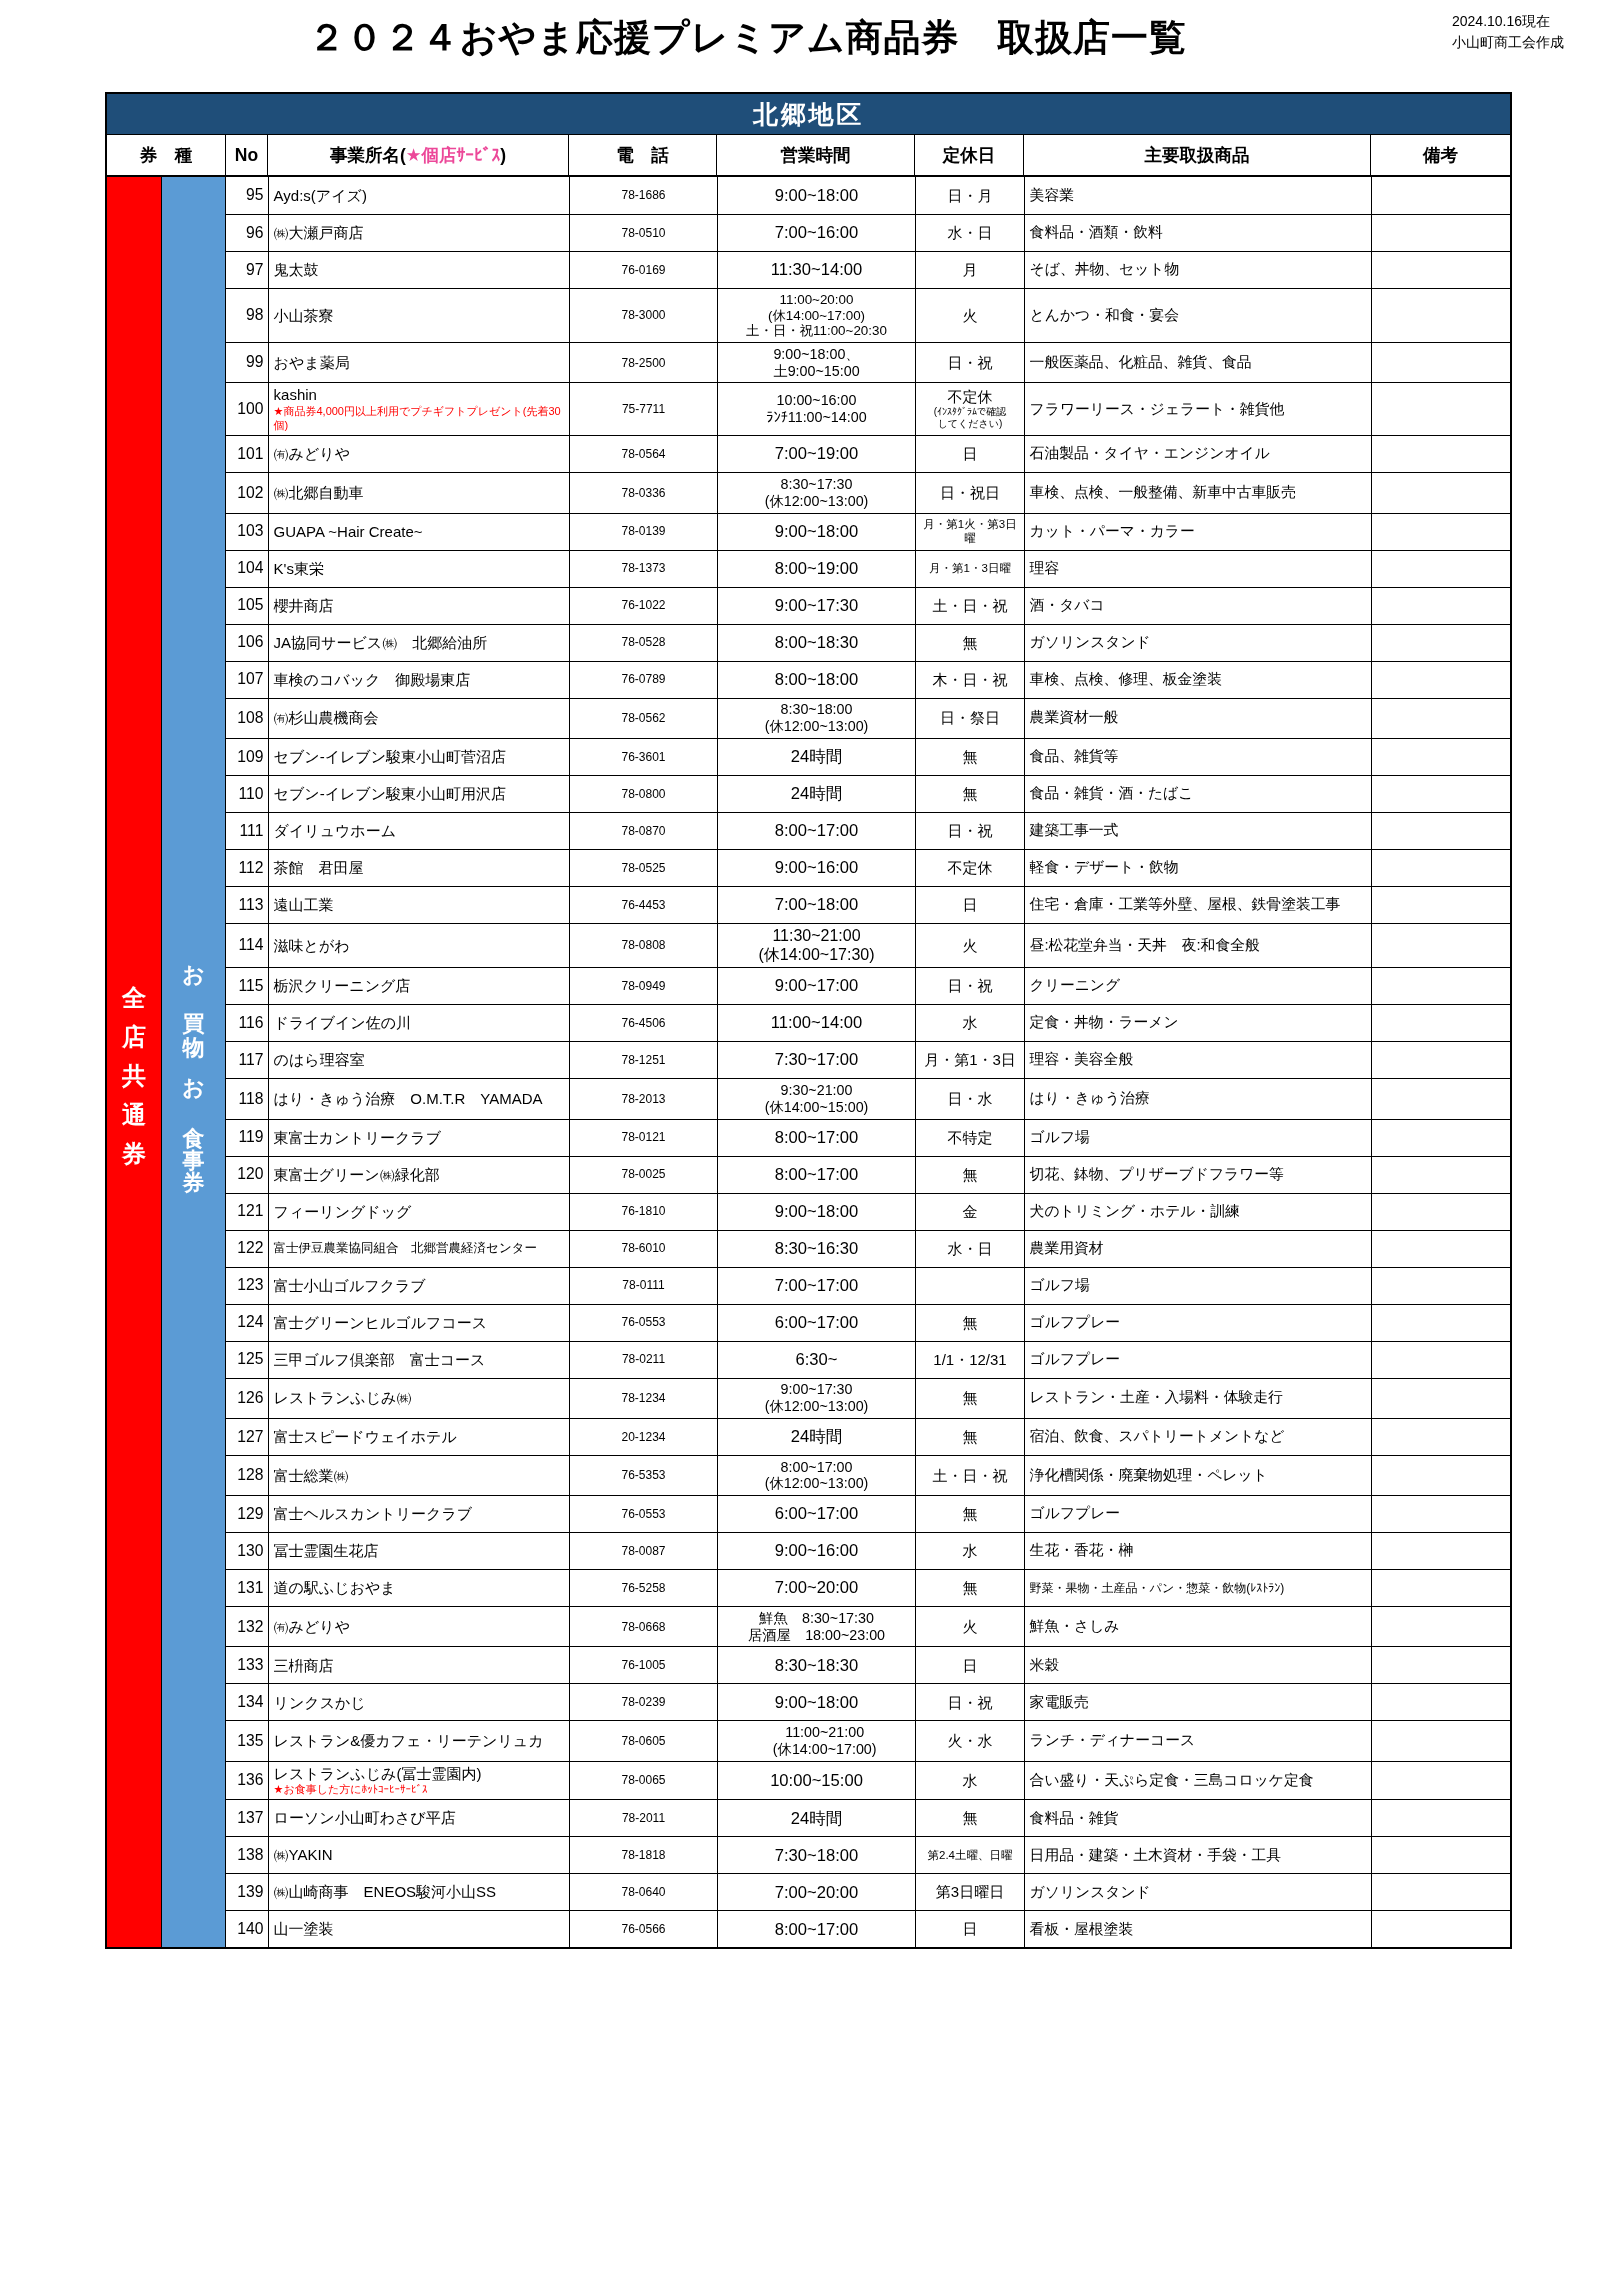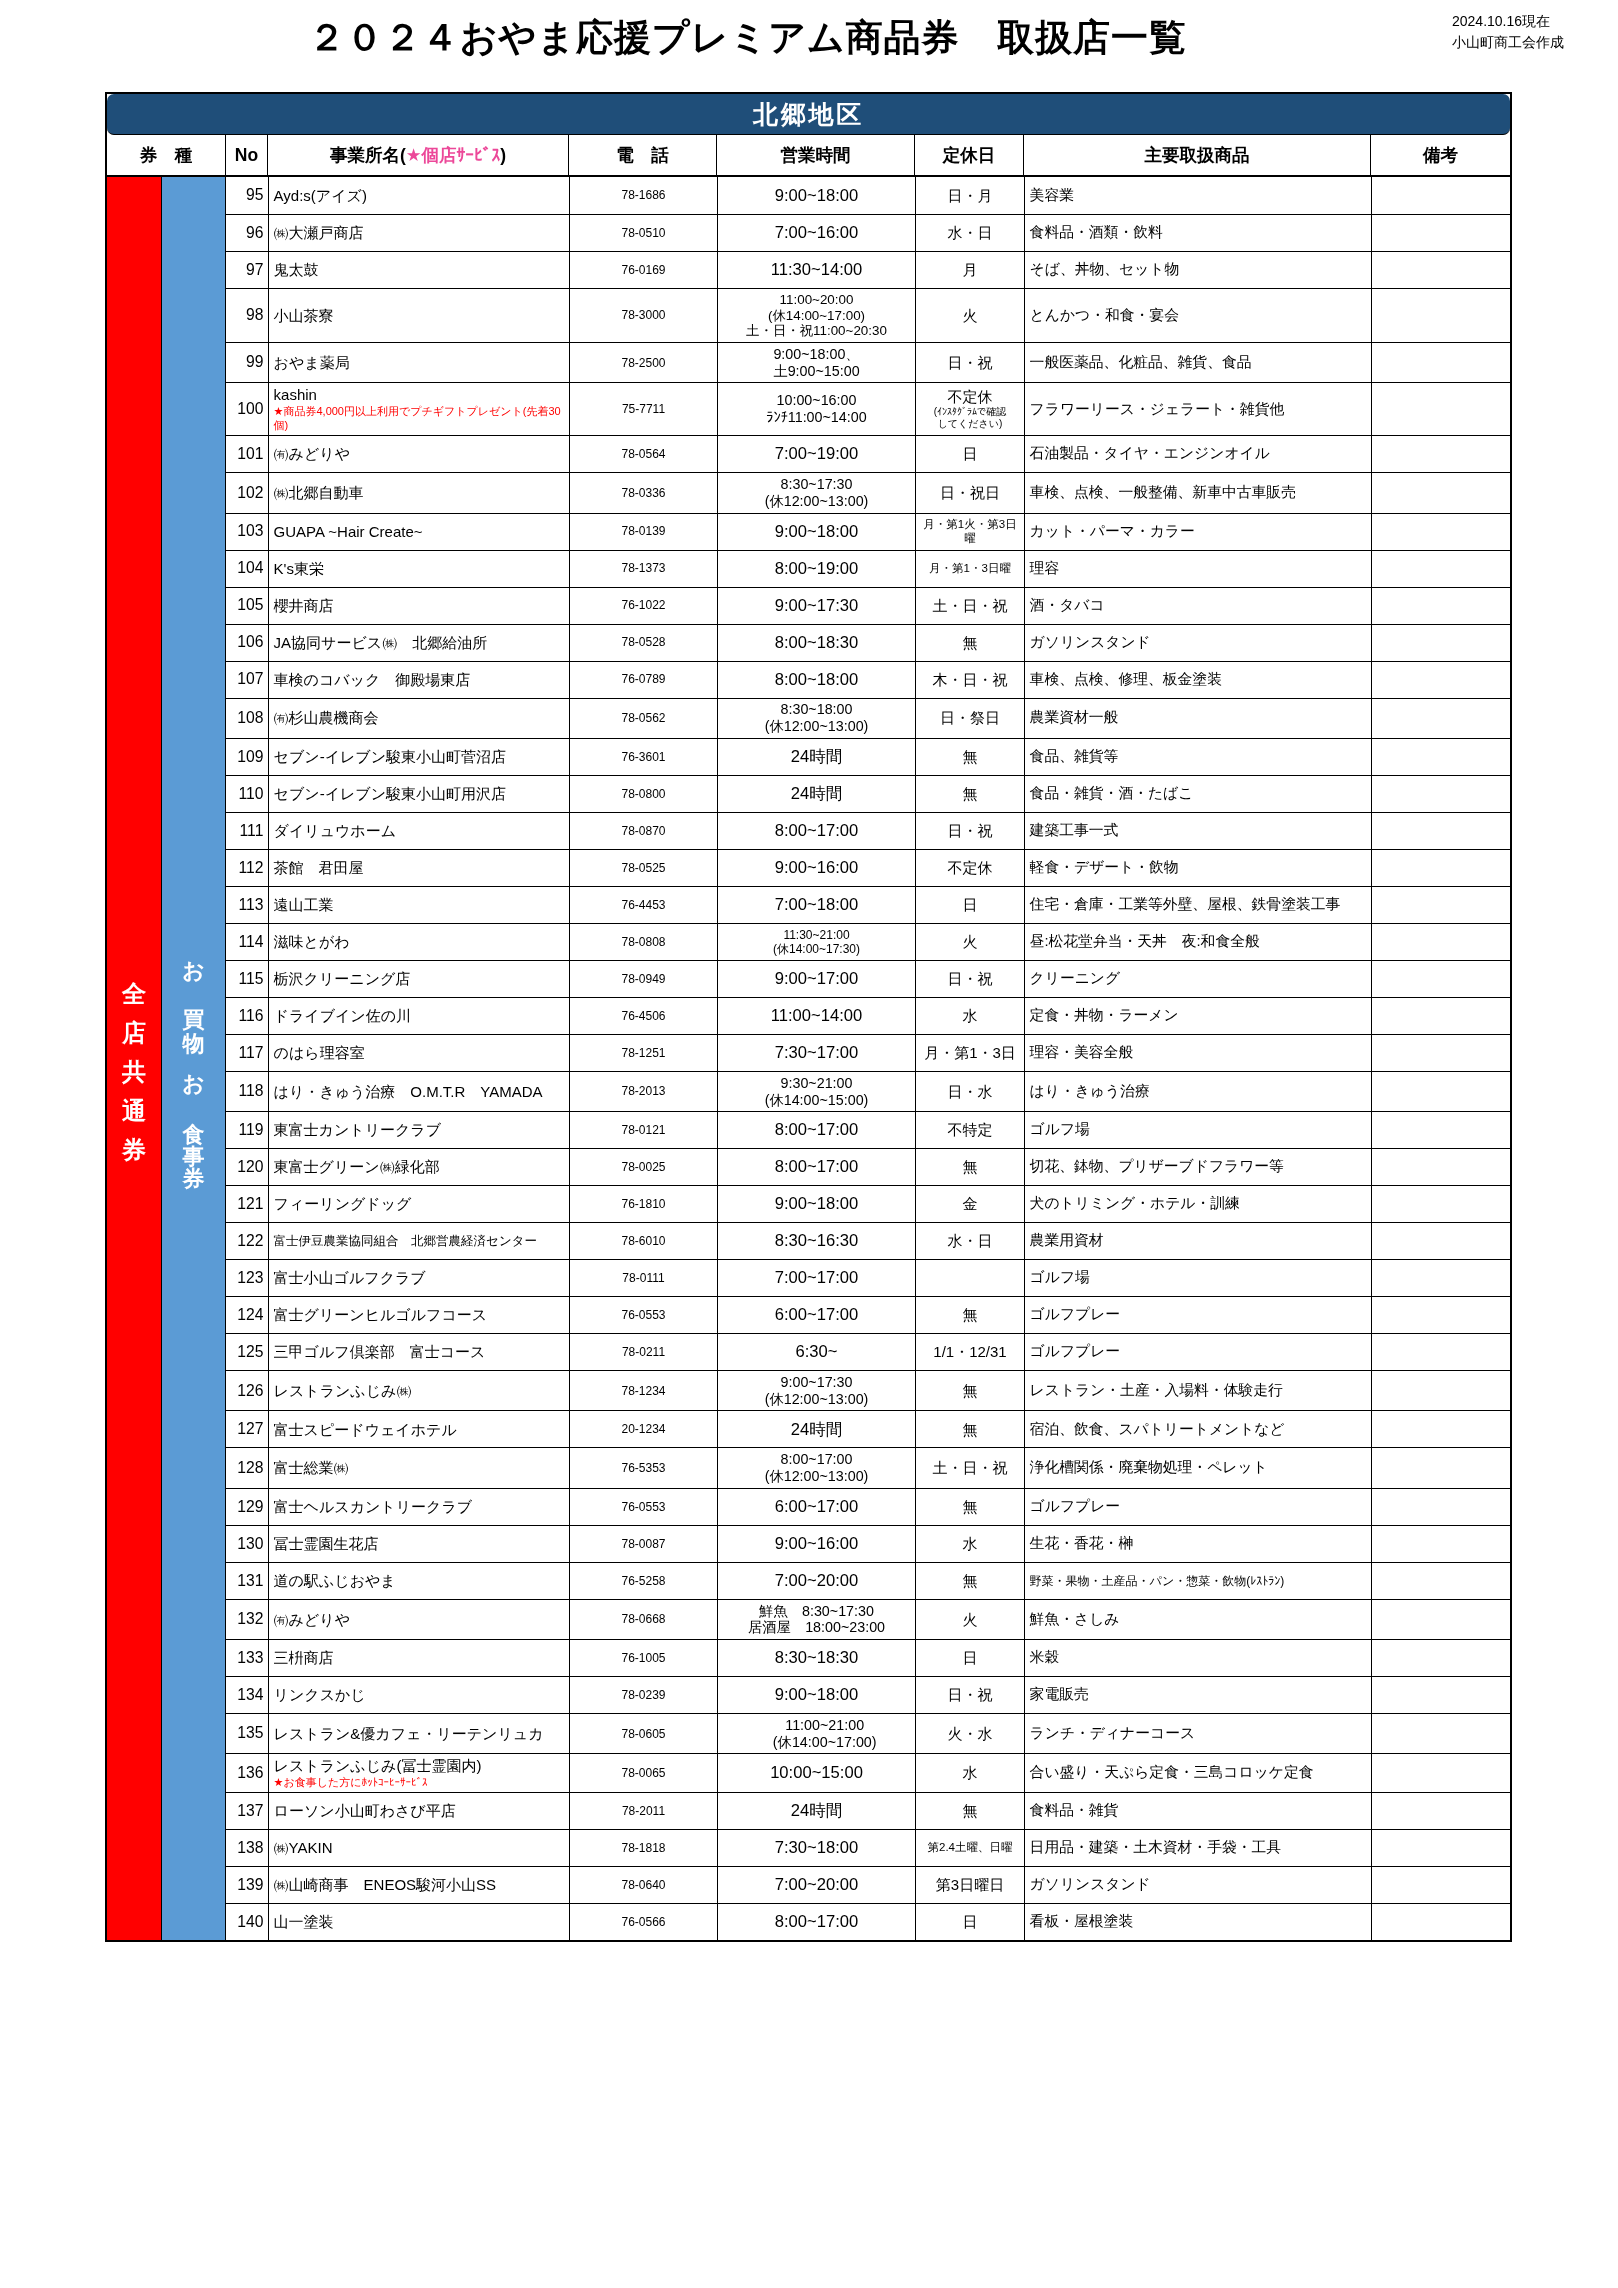--- a/index.html
+++ b/index.html
@@ -15,21 +15,21 @@
   .docnote{
     position:absolute;top:11px;right:55px;font-size:14px;line-height:1.5;text-align:left;
   }
   .table{
     position:absolute;top:92px;left:105px;width:1407px;
     border:2.8px solid #000;background:#fff;
   }
   .district{
     height:41px;display:flex;align-items:center;justify-content:center;
     color:#fff;font-size:25px;font-weight:bold;letter-spacing:2.8px;
-    border-bottom:1.8px solid #000;background:#1F4E79;border-radius:7px;
+    border-bottom:1.8px solid #000;background:#1F4E79;
   }
   .hrow{display:flex;height:42px;border-bottom:2.8px solid #000;font-weight:bold;font-size:17.5px}
   .hcell{display:flex;align-items:center;justify-content:center;border-left:1.8px solid #000;text-align:center}
   .hcell:first-child{border-left:none}
   .w-ticket{width:118px}
   .w-no{width:42px}
   .w-name{width:301px}
   .w-phone{width:148px}
   .w-hours{width:198px}
   .w-closed{width:109px}
@@ -352,21 +352,21 @@
           </div>
           <div class="cell c-products">住宅・倉庫・工業等外壁、屋根、鉄骨塗装工事</div>
           <div class="cell c-remarks"></div>
         </div>
         <div class="trow">
           <div class="cell c-no">114</div>
           <div class="cell c-name">
             <div class="nm">滋味とがわ</div>
           </div>
           <div class="cell c-phone">78-0808</div>
-          <div class="cell c-hours" style="font-size: 12px;">11:30~21:00
+          <div class="cell c-hours" style="font-size: 16px;">11:30~21:00
 (休14:00~17:30)</div>
           <div class="cell c-closed">
             <div class="cl-main">火</div>
           </div>
           <div class="cell c-products">昼:松花堂弁当・天丼　夜:和食全般</div>
           <div class="cell c-remarks"></div>
         </div>
         <div class="trow">
           <div class="cell c-no">115</div>
           <div class="cell c-name">

